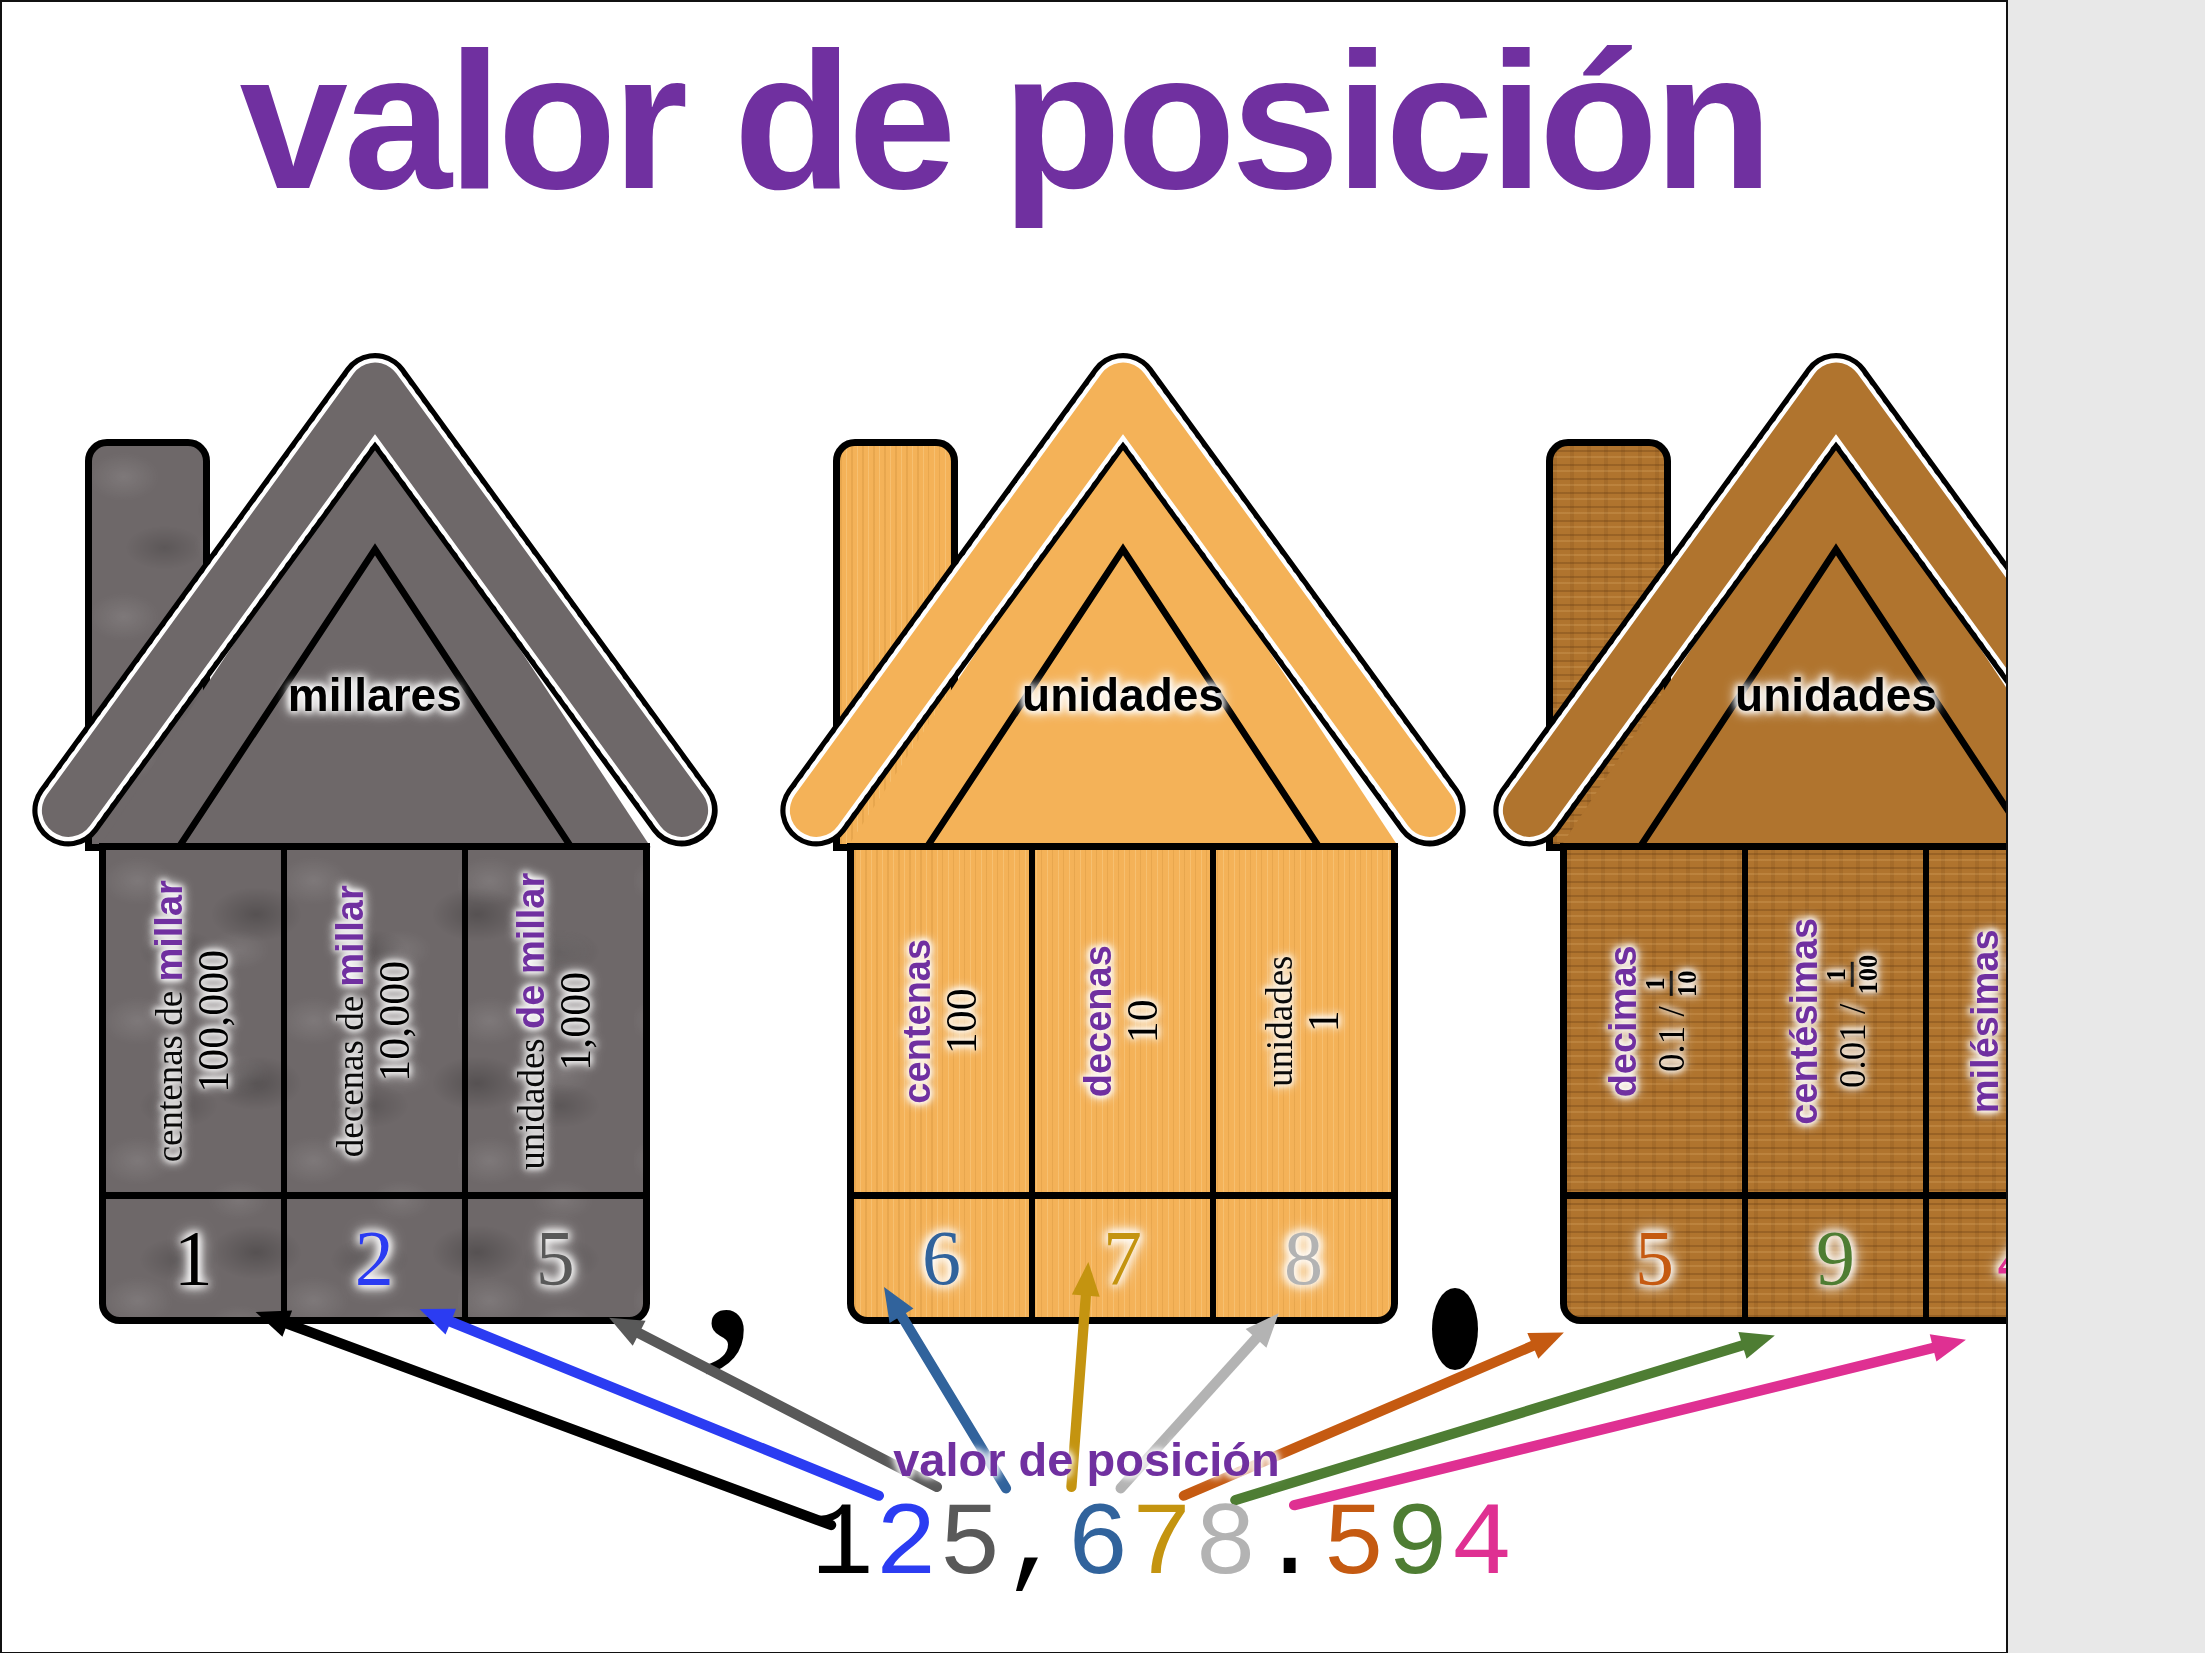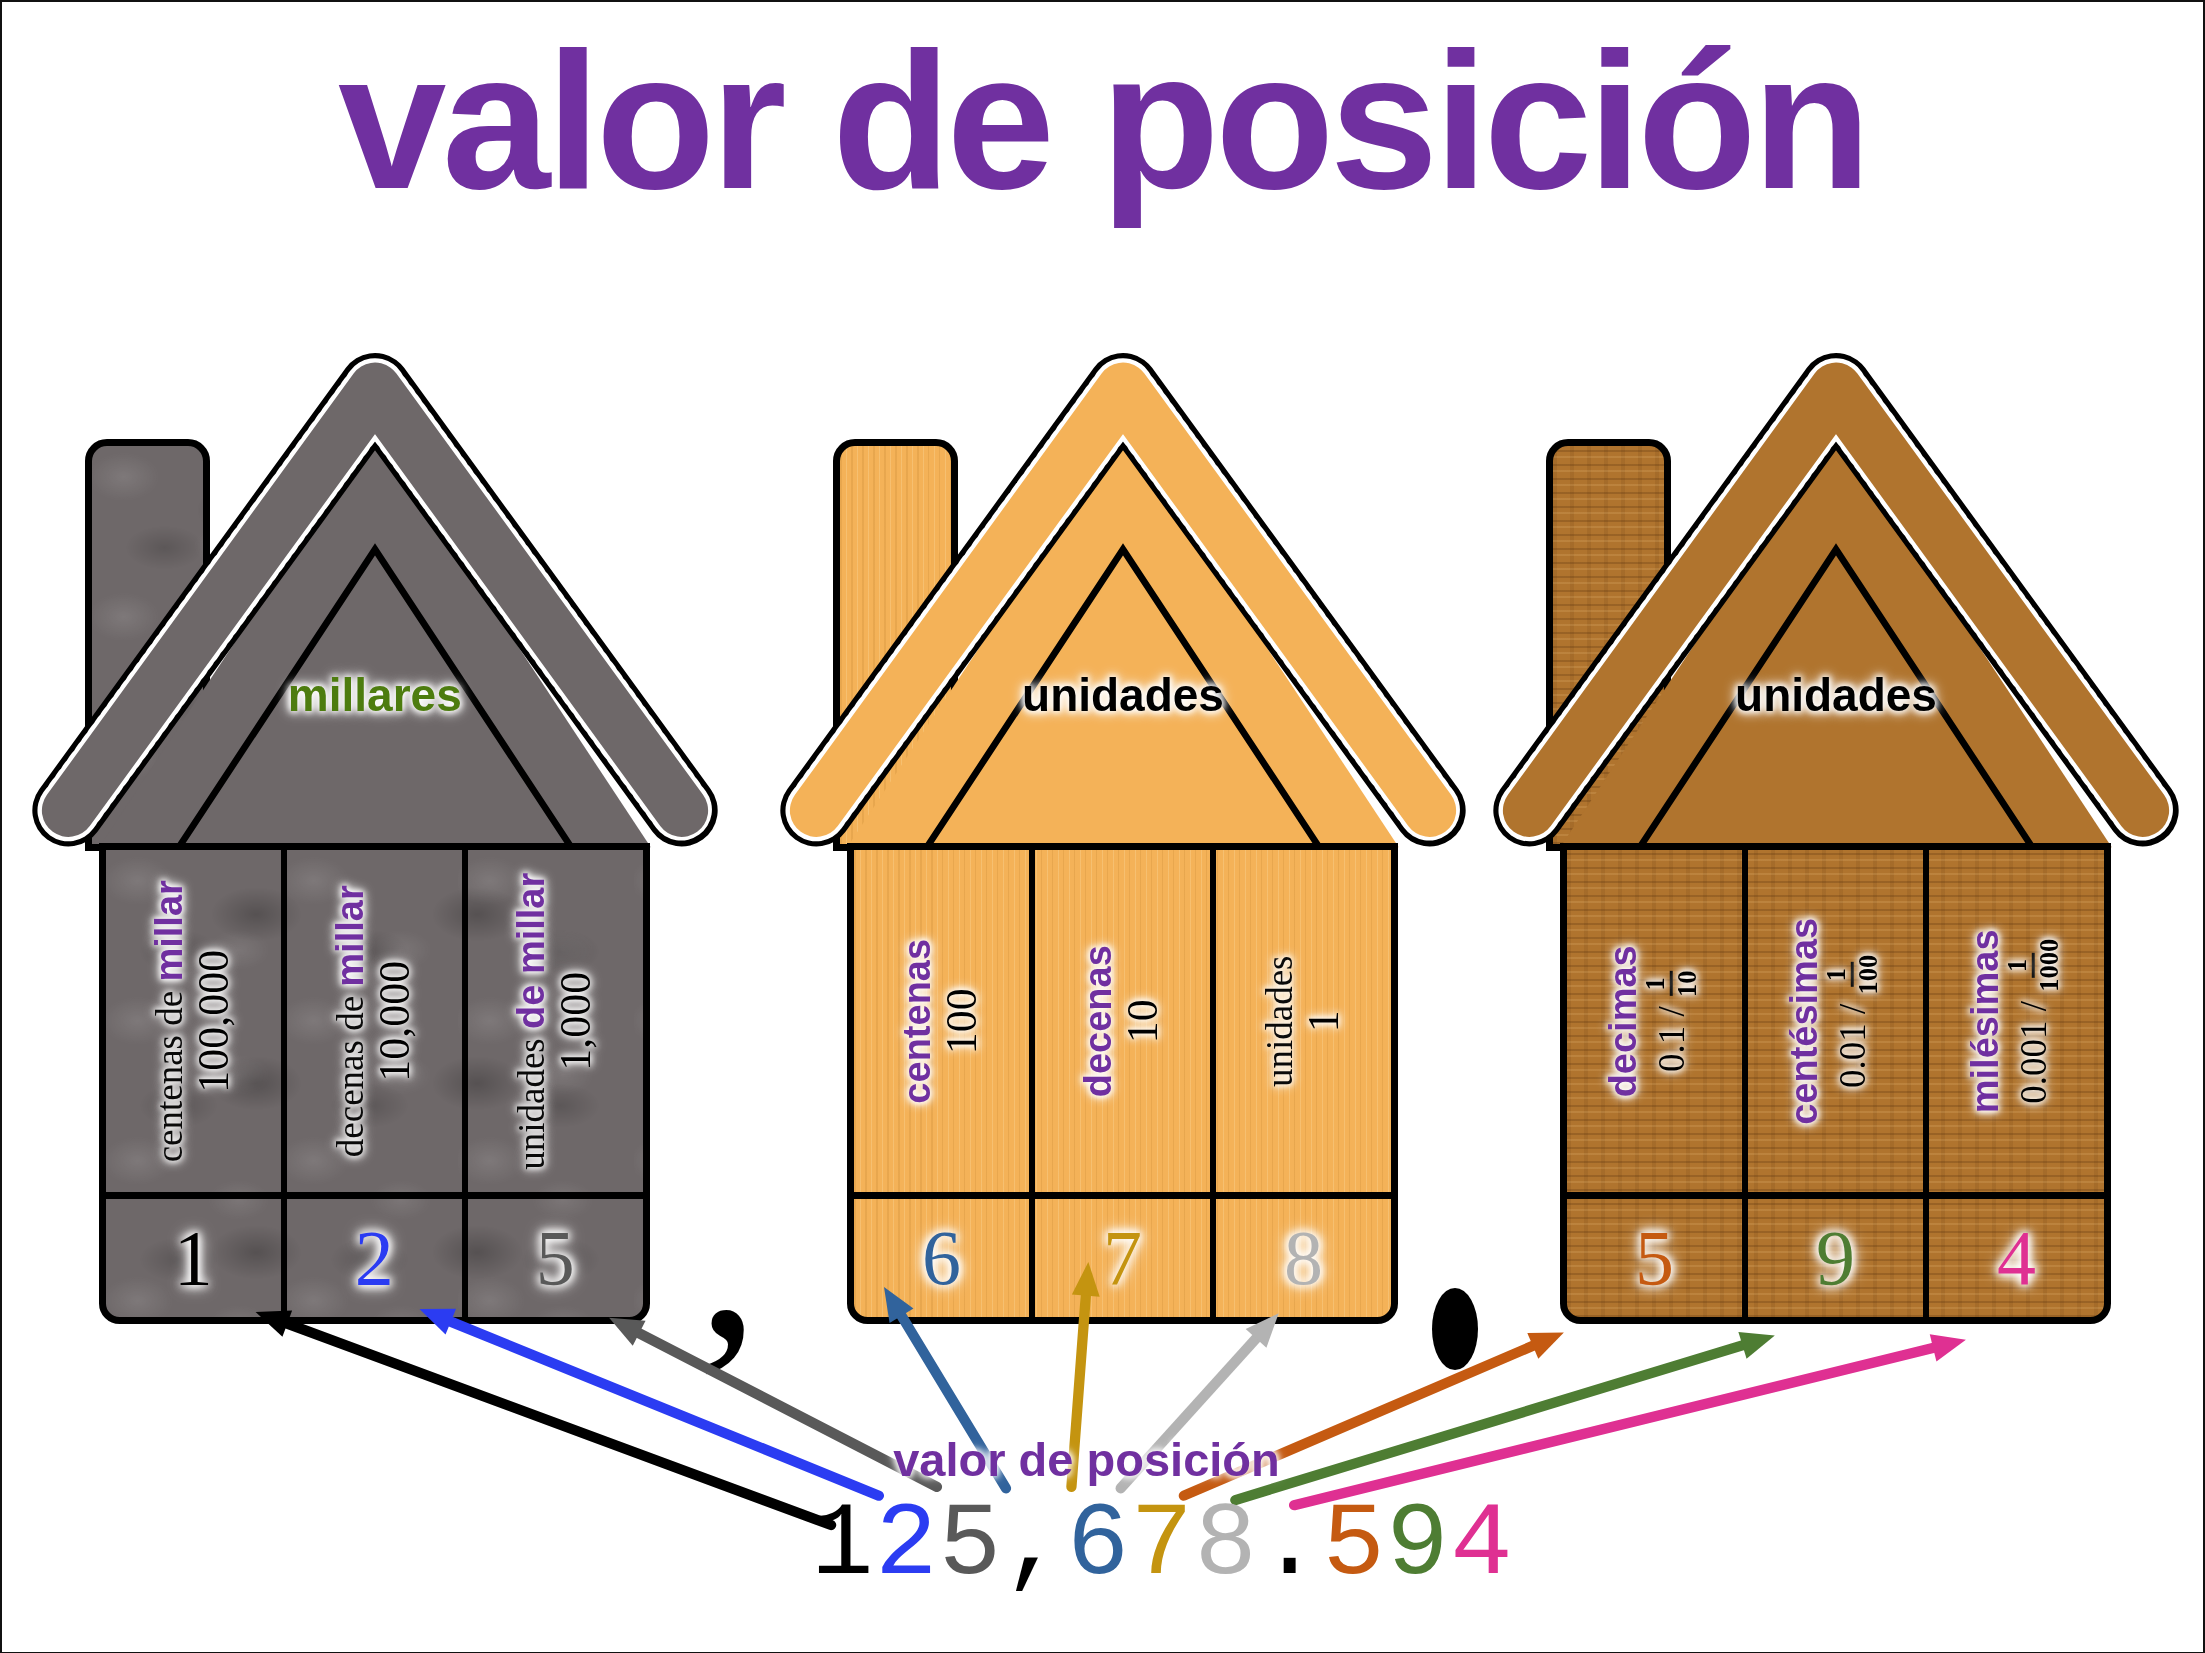--- a/index.html
+++ b/index.html
@@ -1,17 +1,17 @@
 <!DOCTYPE html>
 <html style="font-size:11.8px"><head>
 <meta charset="utf-8">
 <style>
   html,body{margin:0;padding:0;background:#e8e8e8;}
   .page{
-    position:relative; width:2205px; height:1654px; background:#ffffff;
+    position:relative; width:2008px; height:1654px; background:#ffffff;
     border:2.2px solid #111; box-sizing:border-box; overflow:hidden;
     font-family:"Liberation Sans", sans-serif;
   }
   
   .title{
     position:absolute; top:5.9px; left:0; width:100%; text-align:center;
     font-size:195px; font-weight:bold; letter-spacing:-4.4px; line-height:1.15;
     color:#7030a0;
   }
   
@@ -123,21 +123,21 @@
 
   <div class="house h1">
     <div class="chimney tex-stone"></div>
     <svg class="roofsvg" viewBox="0 0 990 700">
       <polygon class="gable" points="120,695 495,128 870,695"></polygon>
       <polyline class="band-outline" points="78,645 495,72 912,645"></polyline>
       <polyline class="band-white" points="78,645 495,72 912,645"></polyline>
       <polyline class="band-fill" points="78,645 495,72 912,645"></polyline>
       <polyline class="innerline" points="225,700 495,290 765,700"></polyline>
     </svg>
-    <div class="rooflabel" style="color: #4d7c0f;">millares</div>
+    <div class="rooflabel" style="color: #000000;">millares</div>
     <div class="hbody tex-stone">
       <div class="col">
         <div class="labelwrap">
             <div class="rot">
           <div class="lname"><span>centenas de </span><span class="accent" style="color: rgb(112, 48, 160);">millar</span></div>
           <div class="lvalue">100,000</div>
         </div>
           </div>
         <div class="cell">
             <span style="color: rgb(0, 0, 0);">1</span>

